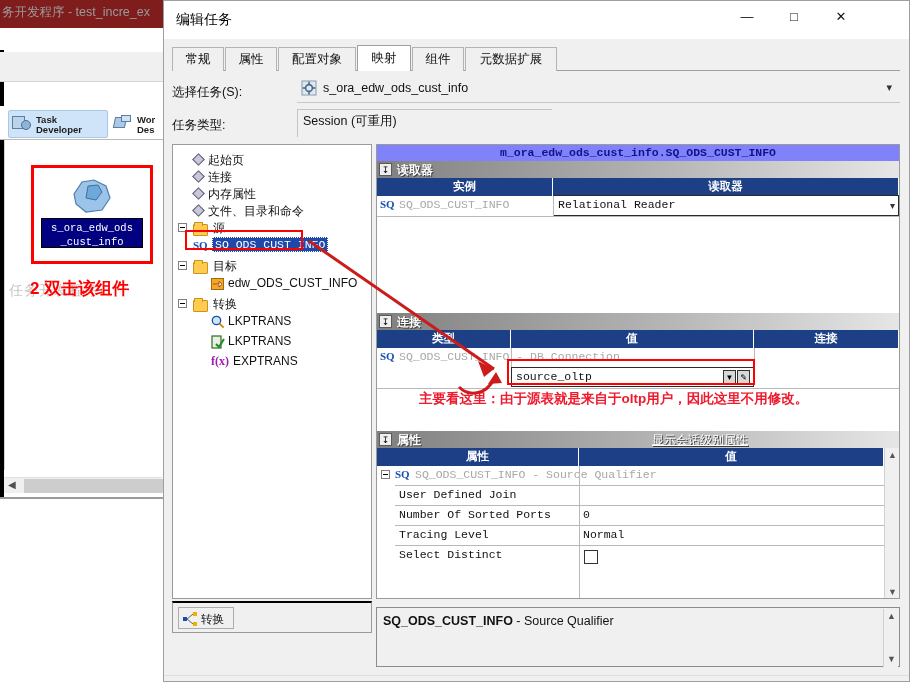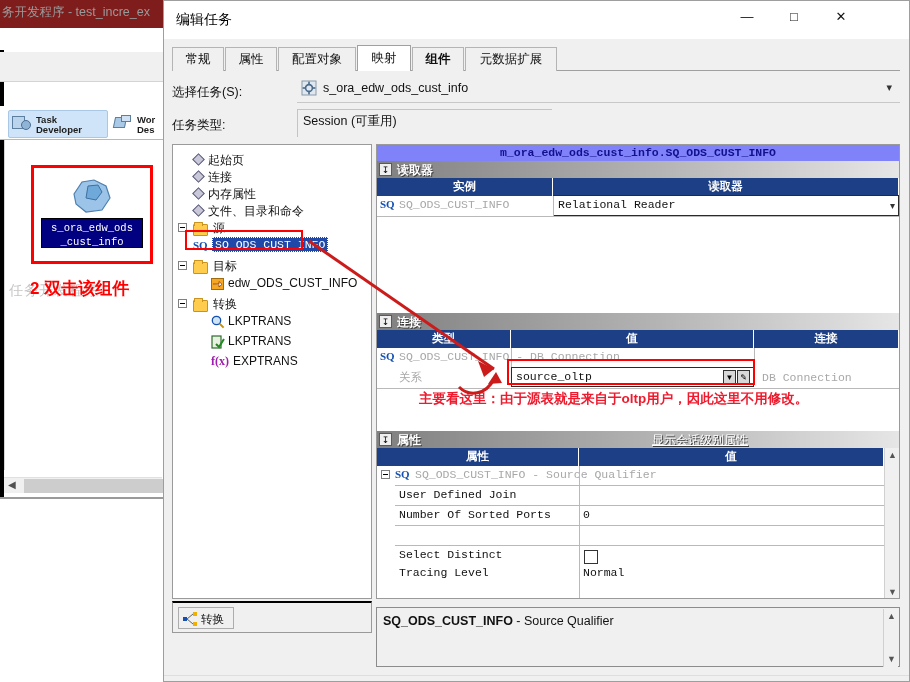--- a/index.html
+++ b/index.html
@@ -265,21 +265,21 @@
     </div>
 
     <div class="dlg-body">
 
       <div class="tabstrip">
         <div class="tabline"></div>
         <div class="tabitem" style="left:0px;  width:52px;">常规</div>
         <div class="tabitem" style="left:53px; width:52px;">属性</div>
         <div class="tabitem" style="left:106px;width:78px;">配置对象</div>
         <div class="tabitem active" style="left:185px;width:54px;">映射</div>
-        <div class="tabitem" style="left:240px;width:52px;font-weight:bold;">组件</div>
+        <div class="tabitem" style="left:240px;width:52px;">组件</div>
         <div class="tabitem" style="left:293px;width:92px;">元数据扩展</div>
       </div>
 
       <div class="field-label" style="left:8px; top:45px;">选择任务(S):</div>
       <div class="combo" style="left:133px; top:38px; width:603px; height:26px;">
         <span class="combo-ico">
           <svg width="16" height="16" viewBox="0 0 16 16">
             <rect x="1" y="1" width="14" height="14" fill="#dfe7f0" stroke="#8a9aa8"></rect>
             <circle cx="8" cy="8" r="3.4" fill="none" stroke="#4a6a8a" stroke-width="1.6"></circle>
             <rect x="7.2" y="1.6" width="1.6" height="3" fill="#4a6a8a"></rect>
@@ -412,24 +412,20 @@
           <span class="sec-hdr-btn">↧</span>
           <span class="sec-hdr-txt">连接</span>
         </div>
         <div class="col-hdr" style="left:0px;   top:185px; width:134px;">类型</div>
         <div class="col-hdr" style="left:134px; top:185px; width:243px;">值</div>
         <div class="col-hdr" style="left:377px; top:185px; width:145px;">连接</div>
         <div class="grid-row" style="left:0; top:203px; width:522px;">
           <span class="sq-ico" style="left:3px; top:2px;">SQ</span>
           <span class="cell" style="left:22px; top:0;">SQ_ODS_CUST_INFO - DB Connection</span>
         </div>
-        <div class="grid-row" style="left:0; top:224px; width:522px;">
-          <span class="cell" style="left:22px; top:0;">关系</span>
-          <span class="cell" style="left:385px; top:0;">DB Connection</span>
-        </div>
         <div class="edit-cell" style="left:134px; top:222px; width:243px; height:20px;">
           <span class="edit-val">source_oltp</span>
           <span class="mini-btn" style="right:17px;">▼</span>
           <span class="mini-btn" style="right:3px;">✎</span>
         </div>
         <div class="rowline" style="left:0; top:243px; width:522px;"></div>
         <div class="vline" style="left:134px; top:203px; height:19px;"></div>
         <div class="vline" style="left:377px; top:203px; height:19px;"></div>
 
         <div class="sec-hdr" style="top:286px;">
@@ -452,21 +448,21 @@
           <span class="cell dark" style="left:206px; top:0;"></span>
         </div>
         <div class="rowline" style="left:18px; top:360px; width:489px;"></div>
 
         <div class="grid-row" style="left:0; top:361px; width:507px;">
           <span class="cell dark" style="left:22px; top:0;">Number Of Sorted Ports</span>
           <span class="cell dark" style="left:206px; top:0;">0</span>
         </div>
         <div class="rowline" style="left:18px; top:380px; width:489px;"></div>
 
-        <div class="grid-row" style="left:0; top:381px; width:507px;margin-top:38px;">
+        <div class="grid-row" style="left:0; top:381px; width:507px;">
           <span class="cell dark" style="left:22px; top:0;">Tracing Level</span>
           <span class="cell dark" style="left:206px; top:0;">Normal</span>
         </div>
         <div class="rowline" style="left:18px; top:400px; width:489px;"></div>
 
         <div class="grid-row" style="left:0; top:401px; width:507px;">
           <span class="cell dark" style="left:22px; top:0;">Select Distinct</span>
           <span style="position:absolute; left:207px; top:4px; width:14px; height:14px; background:#fff; border:1.5px solid #333;"></span>
         </div>
         <div class="vline" style="left:202px; top:321px; height:134px;"></div>

